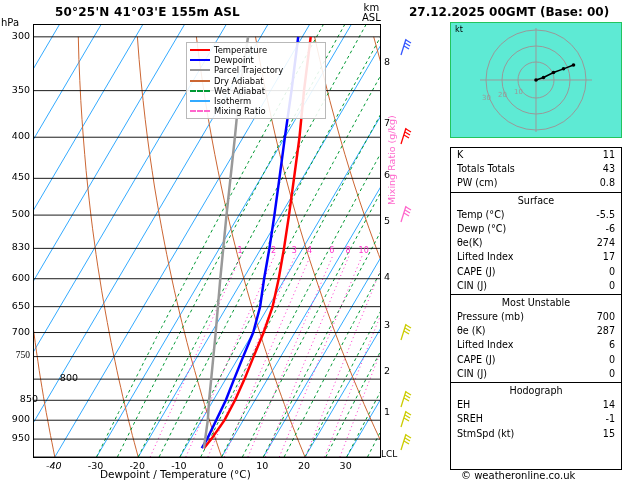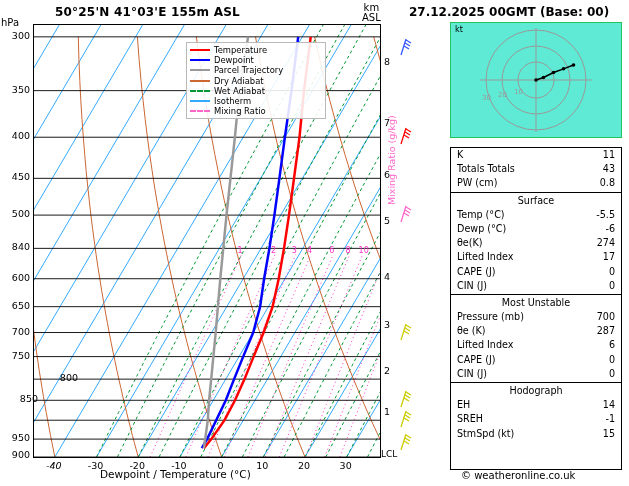--- a/index.html
+++ b/index.html
@@ -160,28 +160,28 @@
           </g>
       </svg>
     </div>
 
     <div id="yticks">
         <div class="ytick" style="left: 0px; top: 29.8311px;">300</div>
         <div class="ytick" style="left: 0px; top: 83.6275px;">350</div>
         <div class="ytick" style="left: 0px; top: 130.228px;">400</div>
         <div class="ytick" style="left: 0px; top: 171.333px;">450</div>
         <div class="ytick" style="left: 0px; top: 208.102px;">500</div>
-        <div class="ytick" style="left: 0px; top: 241.364px;">840</div>
+        <div class="ytick" style="left: 0px; top: 241.364px;">830</div>
         <div class="ytick" style="left: 0px; top: 271.729px;">600</div>
         <div class="ytick" style="left: 0px; top: 299.663px;">650</div>
         <div class="ytick" style="left: 0px; top: 325.526px;">700</div>
-        <div class="ytick" style="left: 0px; top: 349.603px;">750</div>
+        <div class="ytick" style="left: 0px; top: 349.603px; font-family: Liberation Serif, serif;">750</div>
         <div class="ytick" style="left: 12px; top: 372.126px; margin-left: 36px;">800</div>
         <div class="ytick" style="left: 8px; top: 393.283px;">850</div>
-        <div class="ytick" style="left: 0px; top: 413.231px; margin-top: 36px;">900</div>
+        <div class="ytick" style="left: 0px; top: 413.231px;">900</div>
         <div class="ytick" style="left: 0px; top: 432.099px;">950</div>
       </div>
 
     <div id="xticks">
         <div class="xtick" style="left: 38.8434px; top: 460px; font-style: italic;">-40</div>
         <div class="xtick" style="left: 80.5301px; top: 460px;">-30</div>
         <div class="xtick" style="left: 122.217px; top: 460px;">-20</div>
         <div class="xtick" style="left: 163.904px; top: 460px;">-10</div>
         <div class="xtick" style="left: 205.59px; top: 460px;">0</div>
         <div class="xtick" style="left: 247.277px; top: 460px;">10</div>

